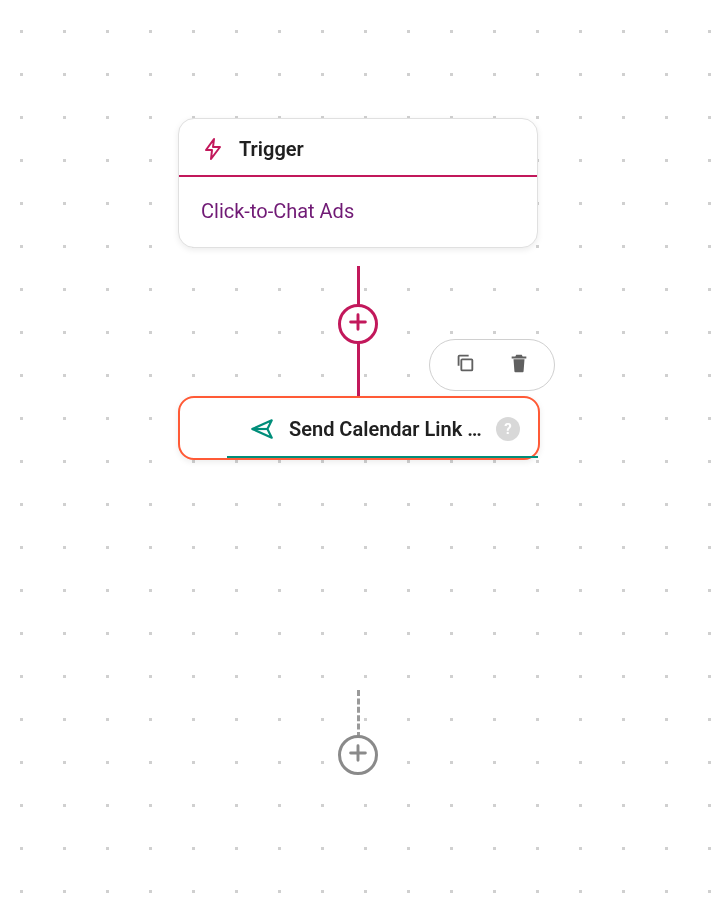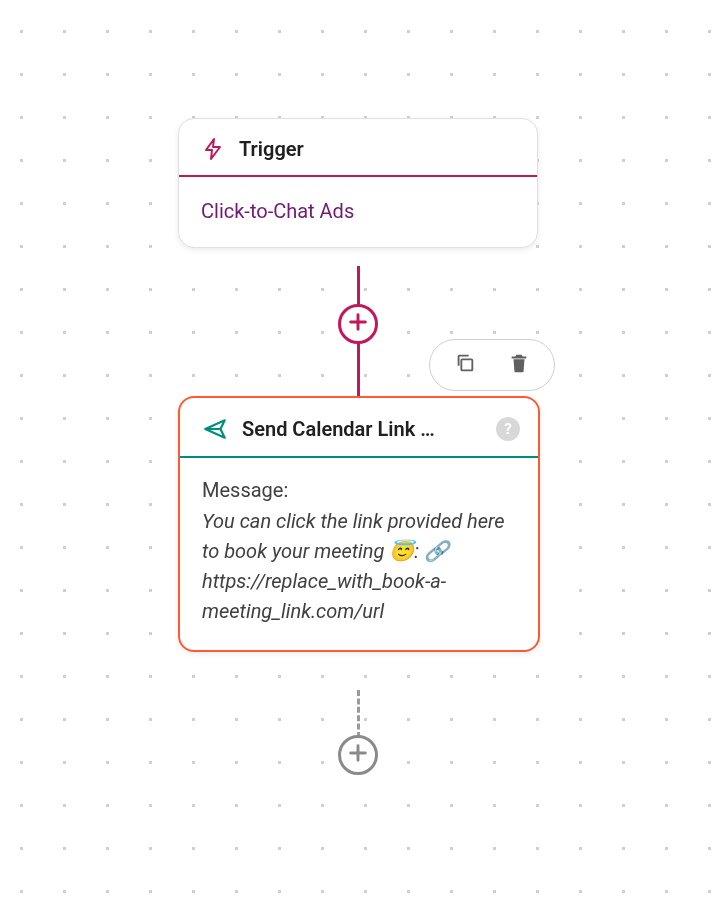--- a/index.html
+++ b/index.html
@@ -122,20 +122,21 @@
   
   .action-node {
     position: absolute;
     left: 178px;
     top: 396px;
     width: 362px;
     background: #ffffff;
     border: 2px solid #ff5a36;
     border-radius: 16px;
     box-shadow: 0 2px 6px rgba(0,0,0,0.08);
+    padding-left: 47px;
   }
   .action-header {
     display: flex;
     align-items: center;
     padding: 18px 18px 14px 22px;
     border-bottom: 2px solid #008e7a;
     position: relative;
   }
   .action-header .icon {
     width: 26px;
@@ -264,24 +265,20 @@
     <div class="action-header">
       <span class="icon">
         <svg viewBox="0 0 24 24" fill="none">
           <path d="M3 12 L21 4 L17 12 L21 20 Z" stroke="#008e7a" stroke-width="2" stroke-linejoin="round"></path>
           <line x1="3" y1="12" x2="17" y2="12" stroke="#008e7a" stroke-width="2"></line>
         </svg>
       </span>
       <span class="title">Send Calendar Link …</span>
       <span class="help">?</span>
     </div>
-    <div class="action-body">
-      <div class="label">Message:</div>
-      <div class="message">You can click the link provided here to book your meeting 😇: 🔗 https://replace_with_book-a-meeting_link.com/url</div>
-    </div>
   </div>
 
   <div class="connector-dashed"></div>
 
   <div class="plus-button-gray">
     <span>
       <svg viewBox="0 0 24 24">
         <path d="M12 4 V20 M4 12 H20" stroke="#8a8a8a" stroke-width="3.2" stroke-linecap="round"></path>
       </svg>
     </span>

